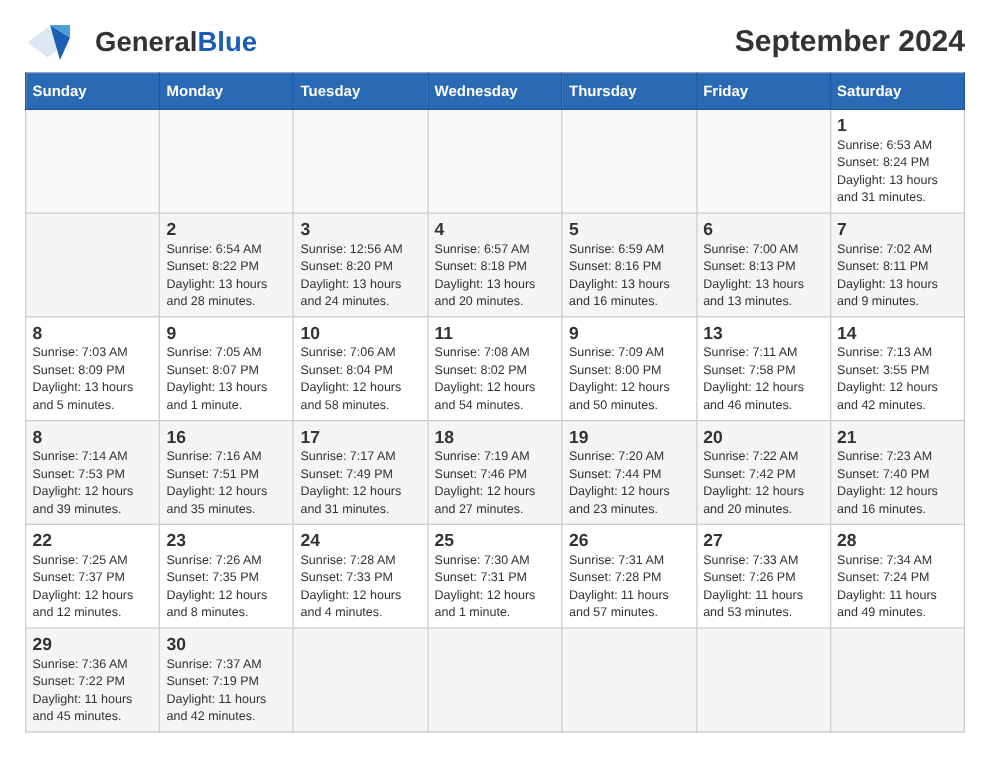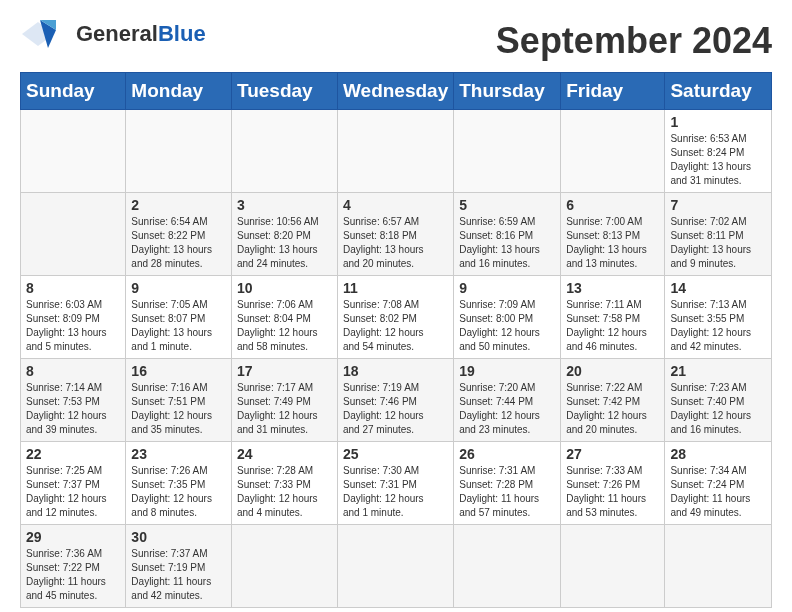--- a/index.html
+++ b/index.html
@@ -30,39 +30,39 @@
     .logo-text span.blue { color: #1a5fb4; }
     .logo-row {
       display: flex;
       align-items: center;
       gap: 20px;
     }
     .title-block {
       text-align: right;
     }
     .month-title {
-      font-size: 36px;
+      font-size: 24px;
       font-weight: bold;
       color: #333;
     }
     .location {
       font-size: 15px;
       color: #555;
     }
     table {
       width: 100%;
       border-collapse: collapse;
       font-size: 11px;
     }
     thead tr th {
       background: #2a6ab5;
       color: #fff;
       padding: 7px 5px;
       text-align: left;
-      font-size: 19px;
+      font-size: 12px;
       font-weight: bold;
       border: 1px solid #1e55a0;
     }
     tbody tr td {
       border: 1px solid #ccc;
       vertical-align: top;
       padding: 4px 5px;
       width: 108px;
       min-height: 80px;
       color: #333;
@@ -140,21 +140,21 @@
         <td class="empty"></td>
         <td>
           <span class="day-num">2</span>
           <div class="day-info" style="white-space: pre-line;">Sunrise: 6:54 AM
 Sunset: 8:22 PM
 Daylight: 13 hours
 and 28 minutes.</div>
         </td>
         <td>
           <span class="day-num">3</span>
-          <div class="day-info" style="white-space: pre-line;">Sunrise: 10:56 AM
+          <div class="day-info" style="white-space: pre-line;">Sunrise: 12:56 AM
 Sunset: 8:20 PM
 Daylight: 13 hours
 and 24 minutes.</div>
         </td>
         <td>
           <span class="day-num">4</span>
           <div class="day-info" style="white-space: pre-line;">Sunrise: 6:57 AM
 Sunset: 8:18 PM
 Daylight: 13 hours
 and 20 minutes.</div>
@@ -177,21 +177,21 @@
           <span class="day-num">7</span>
           <div class="day-info" style="white-space: pre-line;">Sunrise: 7:02 AM
 Sunset: 8:11 PM
 Daylight: 13 hours
 and 9 minutes.</div>
         </td>
       </tr>
       <tr>
         <td>
           <span class="day-num">8</span>
-          <div class="day-info" style="white-space: pre-line;">Sunrise: 6:03 AM
+          <div class="day-info" style="white-space: pre-line;">Sunrise: 7:03 AM
 Sunset: 8:09 PM
 Daylight: 13 hours
 and 5 minutes.</div>
         </td>
         <td>
           <span class="day-num">9</span>
           <div class="day-info" style="white-space: pre-line;">Sunrise: 7:05 AM
 Sunset: 8:07 PM
 Daylight: 13 hours
 and 1 minute.</div>

